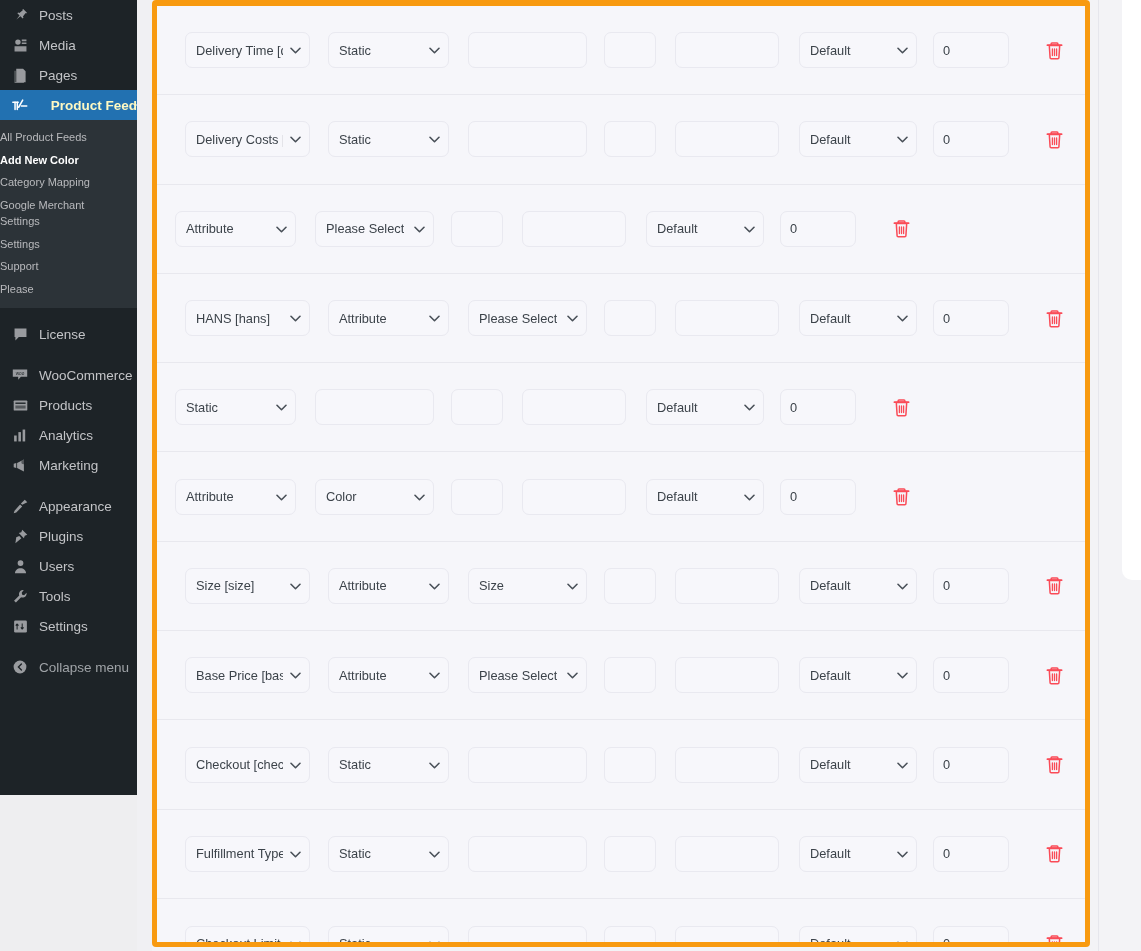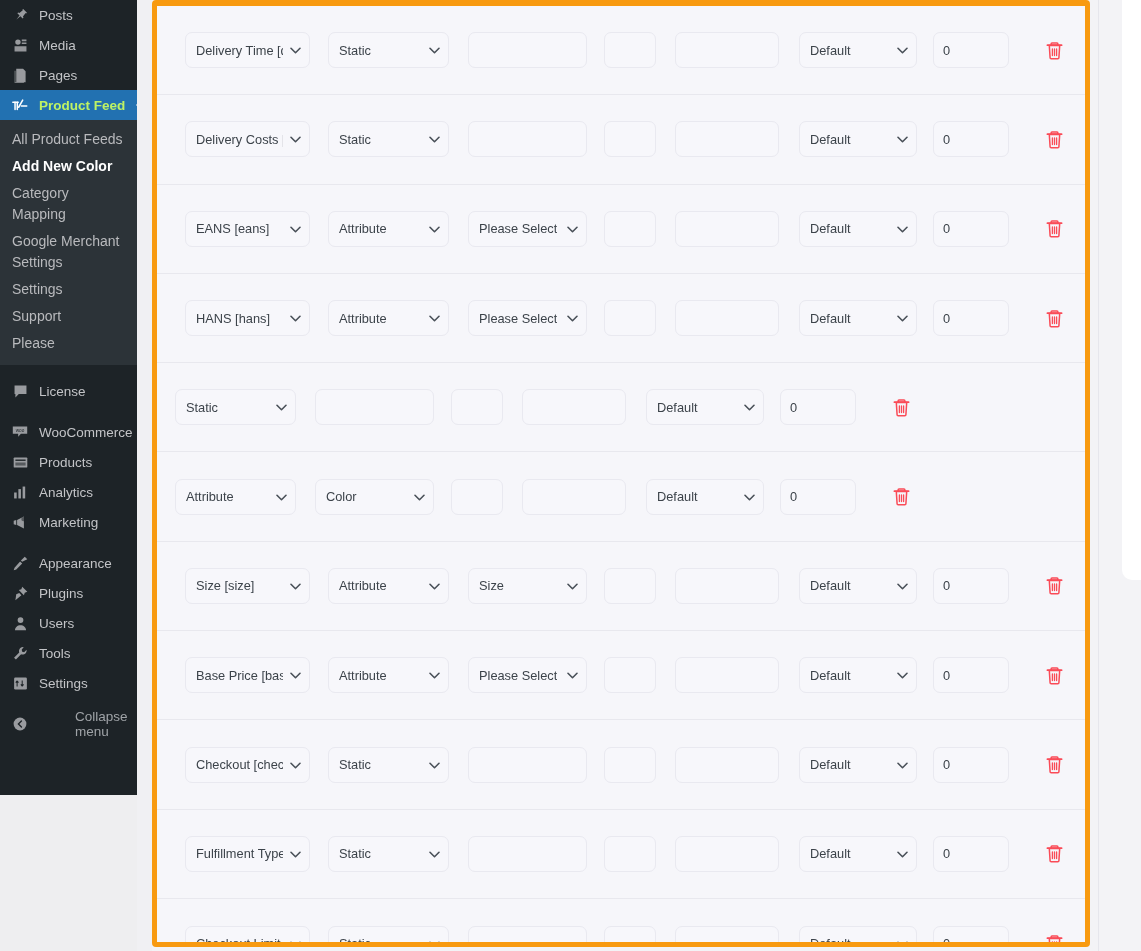--- a/index.html
+++ b/index.html
@@ -29,31 +29,31 @@
     height:30px;padding-left:10px;font-size:13.5px;color:#c3c4c7;
     box-sizing:border-box;
   }
   .menu-item .mi-ico{
     width:20px;height:20px;margin-right:9px;flex:0 0 20px;
     display:flex;align-items:center;justify-content:center;
     opacity:.75;
   }
   .menu-item .mi-ico svg{display:block;}
   .menu-item.current{
-    background:#2271b1;color:#bef264;font-weight:600;
+    background:#2271b1;color:#fef9c3;font-weight:600;justify-content:space-between;
   }
   .menu-item.current .mi-ico{opacity:1;}
   .menu-item.current:after{
     content:"";position:absolute;right:-7px;top:50%;
     margin-top:-8px;border:8px solid transparent;
     border-right-color:#f0f0f3;border-left:0;
   }
   .submenu{background:#2c3338;padding:6px 0 8px 0;}
   .sub-item{
-    display:block;padding:3px 12px 3px 12px;font-size:14px;
+    display:block;padding:3px 12px 3px 0;font-size:11px;
     color:#b9babd;line-height:1.5;
   }
   .sub-item.current{color:#fff;font-weight:700;}
   .menu-sep{height:11px;}
 
   
   .highlight-box{
     position:absolute;left:152px;top:0px;width:938px;height:947px;
     border:5px solid #f89a10;
     border-top-width:6px;
@@ -294,21 +294,21 @@
         <svg width="17" height="17" viewBox="0 0 20 20" fill="#c3c4c7">
           <rect x="2.5" y="3" width="15" height="14" rx="1.5"></rect>
           <path d="M6 13.5V7m0 0L4.4 8.9M6 7l1.6 1.9M12 6.5V13m0 0l1.6-1.9M12 13l-1.6-1.9" stroke="#1d2327" stroke-width="1.2" fill="none"></path>
         </svg>
       </span>
       <span>Settings</span>
     </div>
 
     <div class="menu-sep"></div>
 
-    <div class="menu-item" style="color:#9fa3a7;gap:36px;">
+    <div class="menu-item" style="color:#9fa3a7;">
       <span class="mi-ico">
         <svg width="16" height="16" viewBox="0 0 20 20" fill="#c3c4c7">
           <circle cx="10" cy="10" r="8"></circle>
           <path d="M11.8 6.2L8 10l3.8 3.8" stroke="#1d2327" stroke-width="1.7" fill="none" stroke-linecap="round"></path>
         </svg>
       </span>
       <span>Collapse menu</span>
     </div>
 
   </div>
@@ -448,30 +448,20 @@
           <path d="M2.4 5.2h14.2" stroke="#fa4b57" stroke-width="1.7" stroke-linecap="round"></path>
           <path d="M7 3.1h5c.5 0 .9.4.9.9v1.2H6.1V4c0-.5.4-.9.9-.9z" stroke="#fa4b57" stroke-width="1.5"></path>
           <path d="M4.3 5.6h10.4l-.8 12.2c0 .6-.5 1-1.1 1H6.2c-.6 0-1.1-.4-1.1-1L4.3 5.6z" stroke="#fa4b57" stroke-width="1.5"></path>
           <path d="M7.4 9v6.5M9.5 9v6.5M11.6 9v6.5" stroke="#fa4b57" stroke-width="1.3" stroke-linecap="round"></path>
         </svg>
       </span>
     </div>
   </div>
 
   <div class="row">
-    <div class="cell c1">
-      <div class="ctl sel" style="width:100%">
-        <span class="txt">EANS [eans]</span>
-        <span class="chev">
-          <svg width="11" height="7" viewBox="0 0 11 7" fill="none" stroke="#4a5159" stroke-width="1.6" stroke-linecap="round" stroke-linejoin="round">
-                  <path d="M1 1.3L5.5 5.7 10 1.3"></path>
-                </svg>
-        </span>
-      </div>
-    </div>
 
     <div class="cell c2">
       <div class="ctl sel" style="width:100%">
         <span class="txt">Attribute</span>
         <span class="chev">
           <svg width="11" height="7" viewBox="0 0 11 7" fill="none" stroke="#4a5159" stroke-width="1.6" stroke-linecap="round" stroke-linejoin="round">
                   <path d="M1 1.3L5.5 5.7 10 1.3"></path>
                 </svg>
         </span>
       </div>

